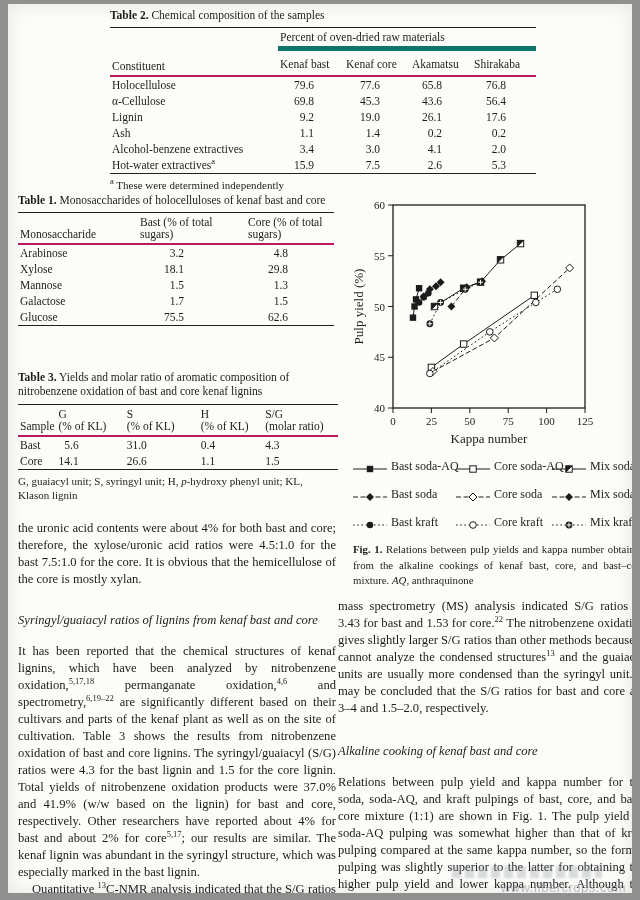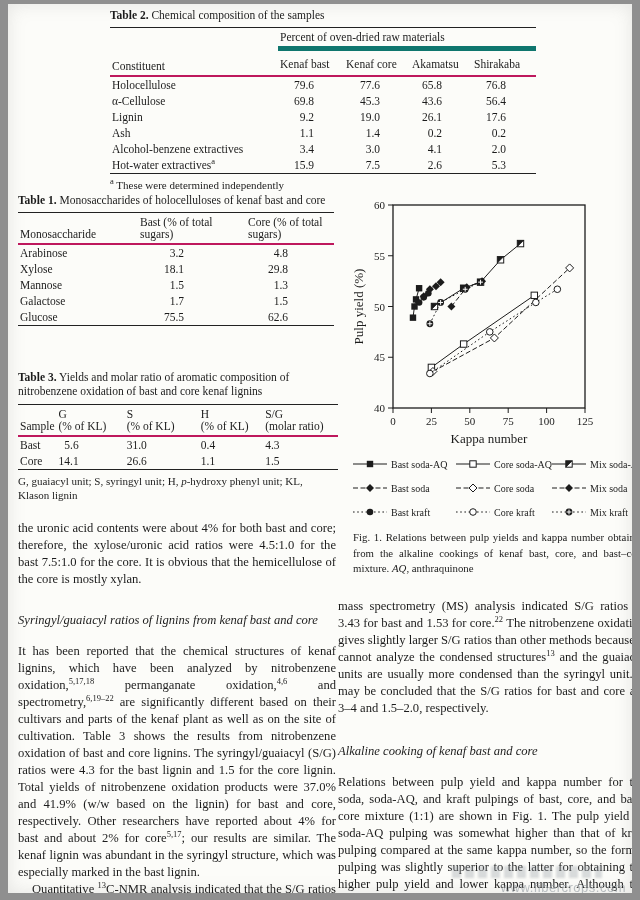--- a/index.html
+++ b/index.html
@@ -34,21 +34,21 @@
   .t3 td:nth-child(4){padding-right:48px;}
   .t3 td:nth-child(5){padding-right:58px;}
   .footnote{font-size:11px;margin-top:4px;line-height:1.3;}
   
   .para{font-size:12.6px;line-height:17px;text-align:justify;margin:0;}
   .para.indent{text-indent:14px;}
   .subhead{font-size:12.6px;font-style:italic;line-height:16px;margin:0;}
   sup{font-size:8.5px;line-height:0;}
   
   #legend{display:grid;grid-template-columns:103px 96px 91px;row-gap:13px;margin-top:6px;}
-  .lgitem{display:flex;align-items:flex-start;font-size:10px;white-space:nowrap;}
+  .lgitem{display:flex;align-items:flex-end;font-size:12px;white-space:nowrap;}
   .lgitem svg{flex:0 0 auto;margin-right:4px;}
   .figcap{font-size:10.8px;line-height:1.45;text-align:justify;margin-top:12px;}
   
   #watermark{
     position:absolute;right:6px;top:876px;font-family:"Liberation Sans",sans-serif;
     font-size:13px;color:rgba(150,158,165,.65);letter-spacing:.5px;
   }
   #wm-cjk{
     position:absolute;right:30px;top:862px;height:12px;width:150px;
     background:repeating-linear-gradient(90deg,rgba(150,158,165,.35) 0 9px,rgba(150,158,165,0) 9px 13px);
@@ -460,21 +460,21 @@
             <line x1="0" y1="5" x2="34" y2="5" stroke="#1c1c1c" stroke-width="1" stroke-dasharray="1.6,2.6"></line>
             <g>
               <circle cx="17" cy="5" r="3.4" fill="#1c1c1c"></circle>
               <line x1="14.6" y1="5" x2="19.4" y2="5" stroke="#fff" stroke-width="1"></line>
               <line x1="17" y1="2.6" x2="17" y2="7.4" stroke="#fff" stroke-width="1"></line>
             </g>
           </svg>
           <span>Mix kraft</span>
         </div>
       </div>
-    <div class="figcap"><span style="font-weight: normal;">Fig. 1.</span><span> Relations between pulp yields and kappa number obtained from the alkaline cookings of kenaf bast, core, and bast–core mixture. </span><span style="font-style: italic;">AQ</span><span>, anthraquinone</span></div>
+    <div class="figcap"><span style="font-weight: bold;">Fig. 1.</span><span> Relations between pulp yields and kappa number obtained from the alkaline cookings of kenaf bast, core, and bast–core mixture. </span><span style="font-style: italic;">AQ</span><span>, anthraquinone</span></div>
   </div>
 
   <div class="blk" style="left:10px;top:516px;width:318px;">
     <p class="para">the uronic acid contents were about 4% for both bast and core; therefore, the xylose/uronic acid ratios were 4.5:1.0 for the bast 7.5:1.0 for the core. It is obvious that the hemicellulose of the core is mostly xylan.</p>
     <p class="subhead" style="margin-top:24px;">Syringyl/guaiacyl ratios of lignins from kenaf bast and core</p>
     <p class="para" style="margin-top:15px;"><span>It has been reported that the chemical structures of kenaf lignins, which have been analyzed by nitrobenzene oxidation,</span><sup>5,17,18</sup><span> permanganate oxidation,</span><sup>4,6</sup><span> and spectrometry,</span><sup>6,19–22</sup><span> are significantly different based on their cultivars and parts of the kenaf plant as well as on the site of cultivation. Table 3 shows the results from nitrobenzene oxidation of bast and core lignins. The syringyl/guaiacyl (S/G) ratios were 4.3 for the bast lignin and 1.5 for the core lignin. Total yields of nitrobenzene oxidation products were 37.0% and 41.9% (w/w based on the lignin) for bast and core, respectively. Other researchers have reported about 4% for bast and about 2% for core</span><sup>5,17</sup><span>; our results are similar. The kenaf lignin was abundant in the syringyl structure, which was especially marked in the bast lignin.</span></p>
     <p class="para indent"><span>Quantitative </span><sup>13</sup><span>C-NMR analysis indicated that the S/G ratios were 3.38 for bark and 1.55 for core.</span></p>
   </div>
 
   <div class="blk" style="left:330px;top:594px;width:307px;">

